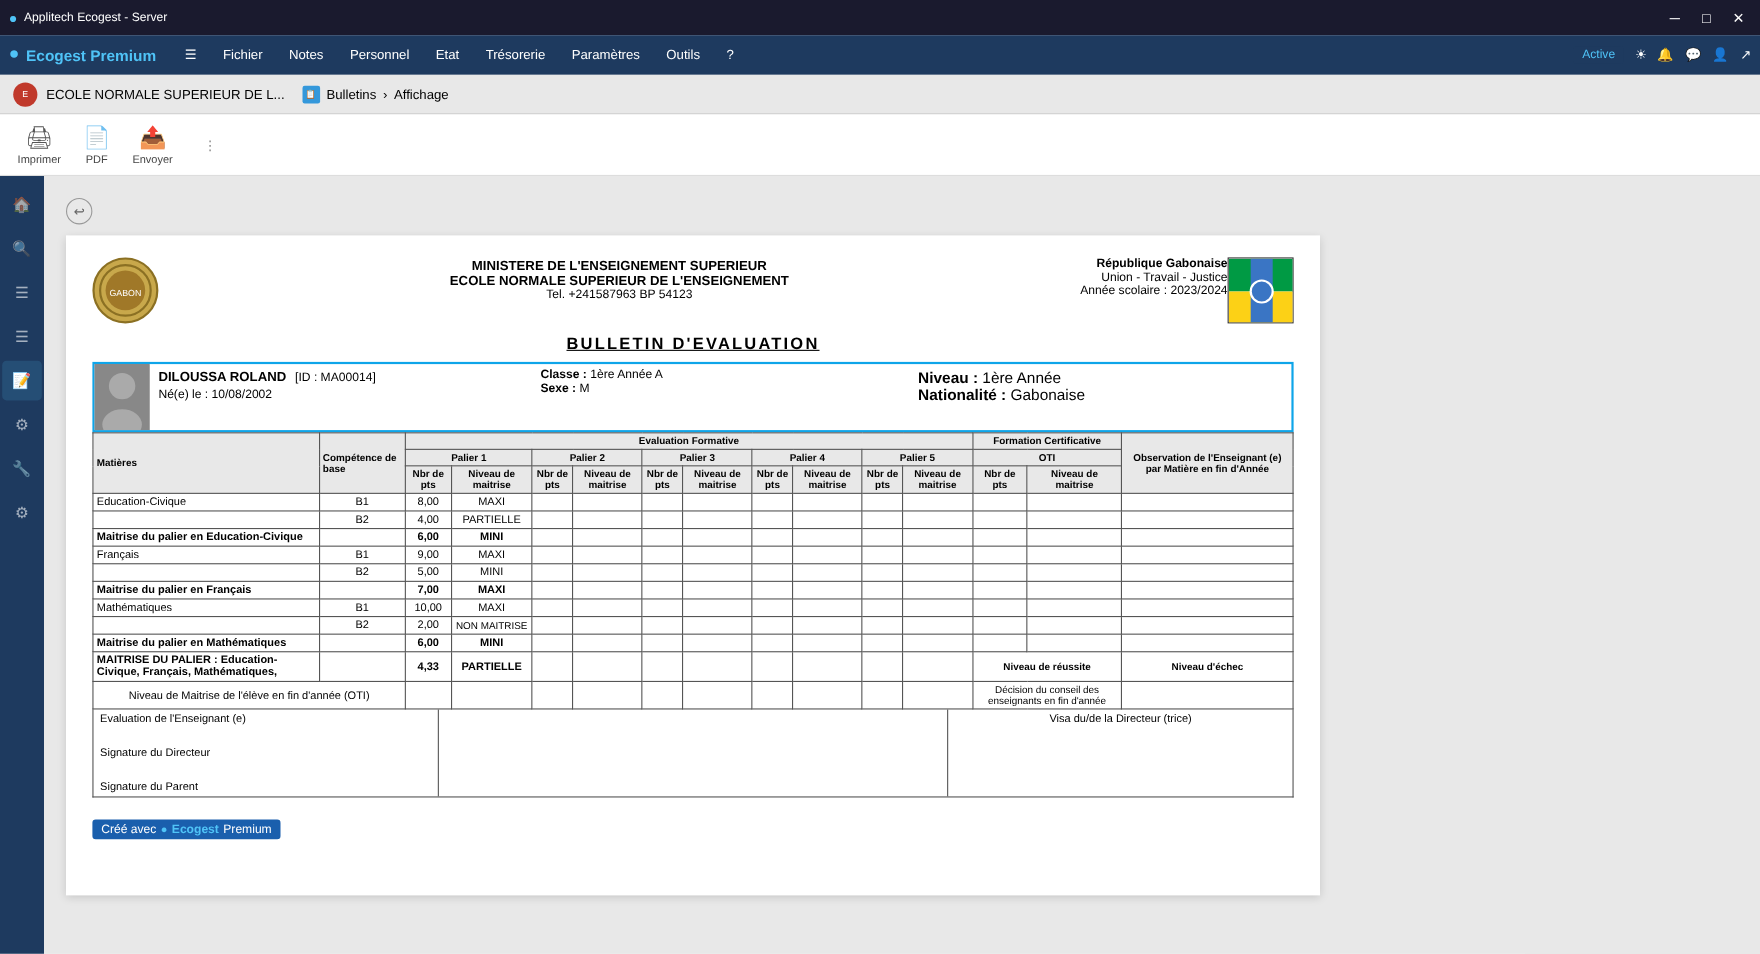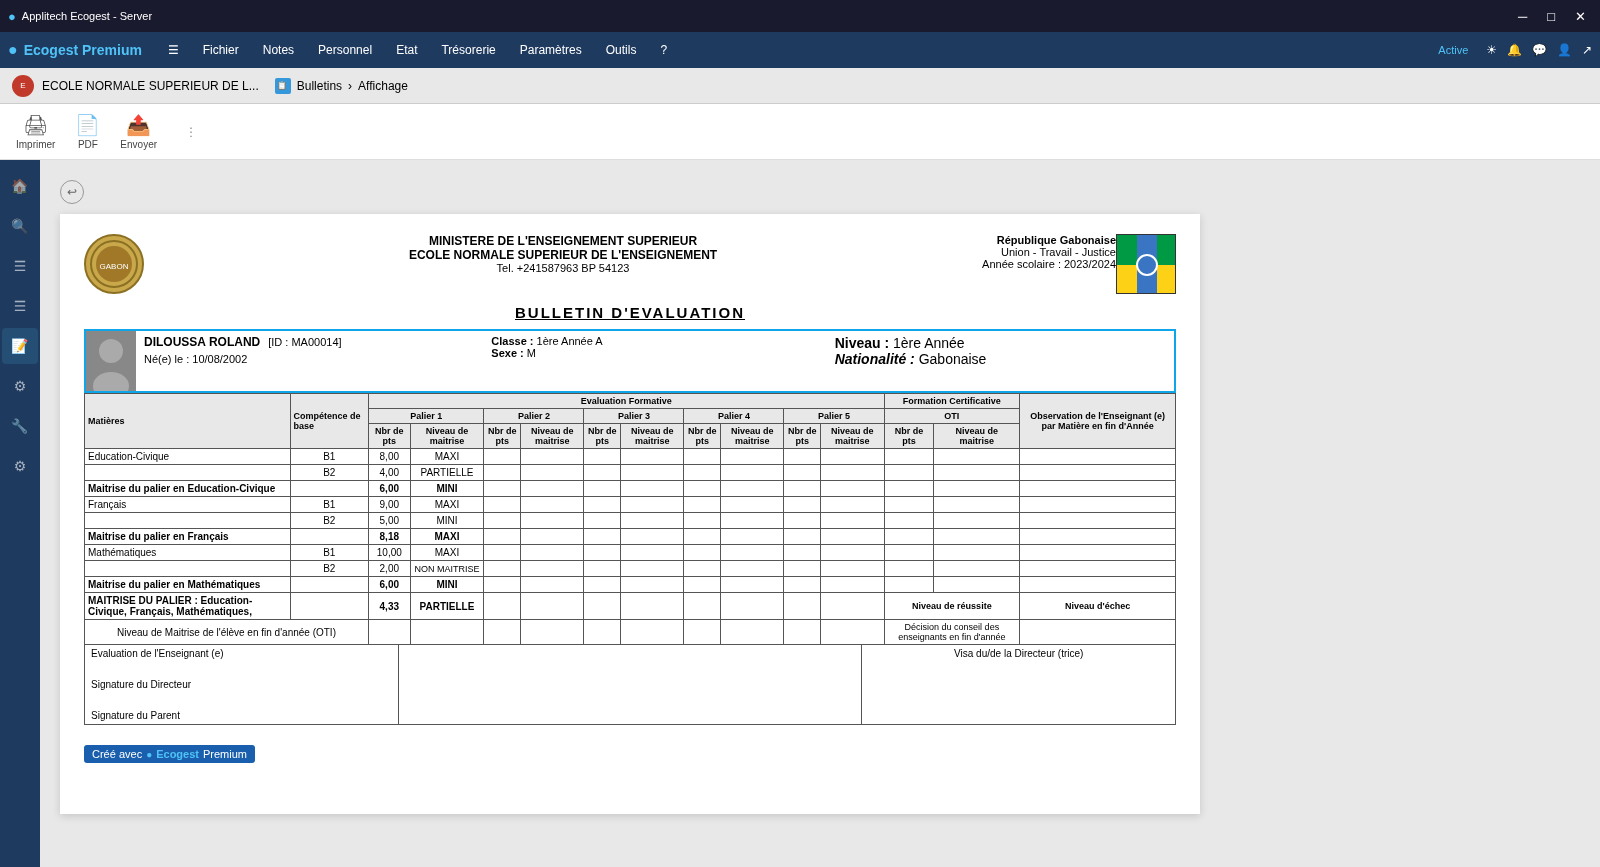--- a/index.html
+++ b/index.html
@@ -286,21 +286,21 @@
               <span style="font-size:11px;">[ID : MA00014]</span>
             </div>
             <div style="font-size:11px; margin-top:4px;">Né(e) le : 10/08/2002</div>
           </div>
           <div style="flex:1; padding:4px; font-size:11px;">
             <div><span style="font-weight:bold;">Classe : </span><span>1ère Année A</span></div>
             <div><span style="font-weight:bold;">Sexe : </span><span>M</span></div>
           </div>
           <div style="flex:1; padding:4px; font-size:14px;">
             <div><span style="font-weight:bold;">Niveau : </span><span>1ère Année</span></div>
-            <div><span style="font-weight:bold;font-style:italic;">Nationalité : </span><span>Gabonaise</span></div>
+            <div><span style="font-weight:bold;">Nationalité : </span><span>Gabonaise</span></div>
           </div>
         </div>
 
         <table>
           <thead>
             <tr>
               <th rowspan="3" class="col-matieres">Matières</th>
               <th rowspan="3" class="col-competence">Compétence de base</th>
               <th colspan="10">Evaluation Formative</th>
               <th colspan="2">Formation Certificative</th>
@@ -423,21 +423,21 @@
                 <td></td>
                 <td></td>
                 <td></td>
                 <td></td>
                 <td></td>
             </tr>
 
             <tr class="bold-row">
               <td class="col-matieres" style="font-weight:bold;">Maitrise du palier en Français</td>
               <td></td>
-              <td>8,18</td>
+              <td>7,00</td>
               <td>MAXI</td>
               <td></td>
                 <td></td>
                 <td></td>
                 <td></td>
                 <td></td>
                 <td></td>
                 <td></td>
                 <td></td>
                 <td></td>

